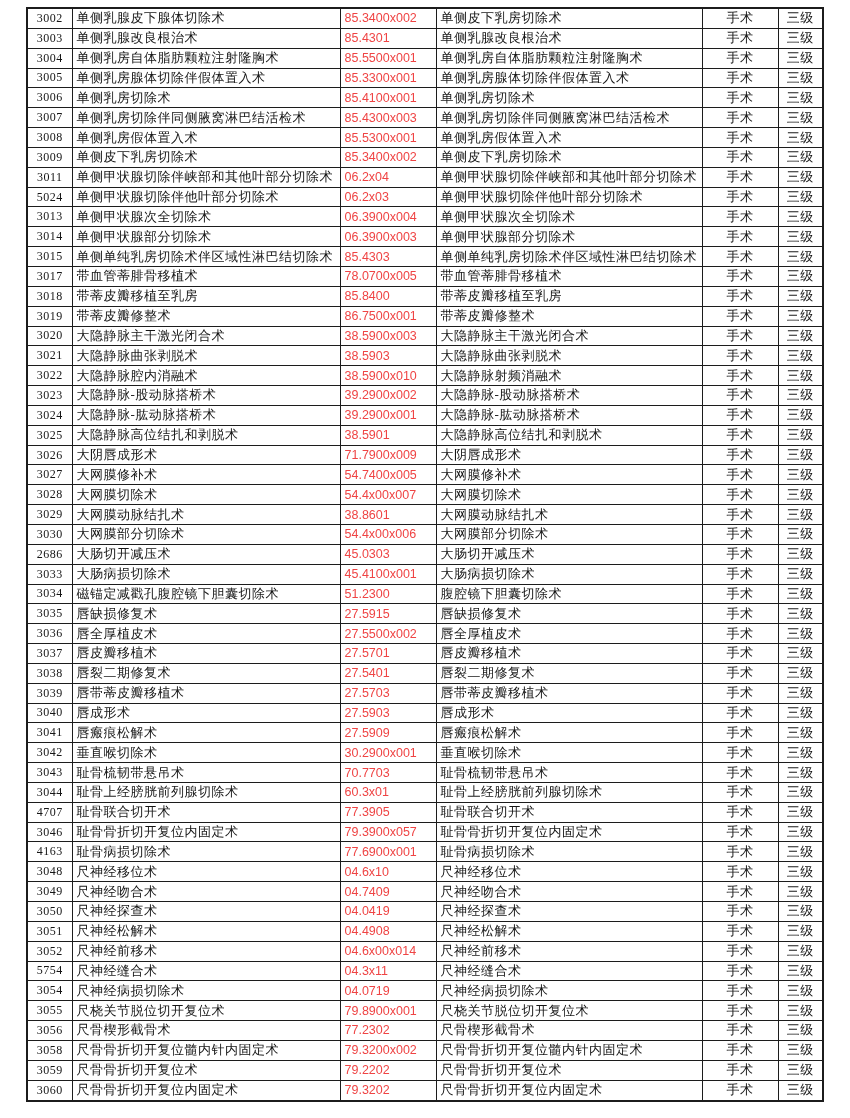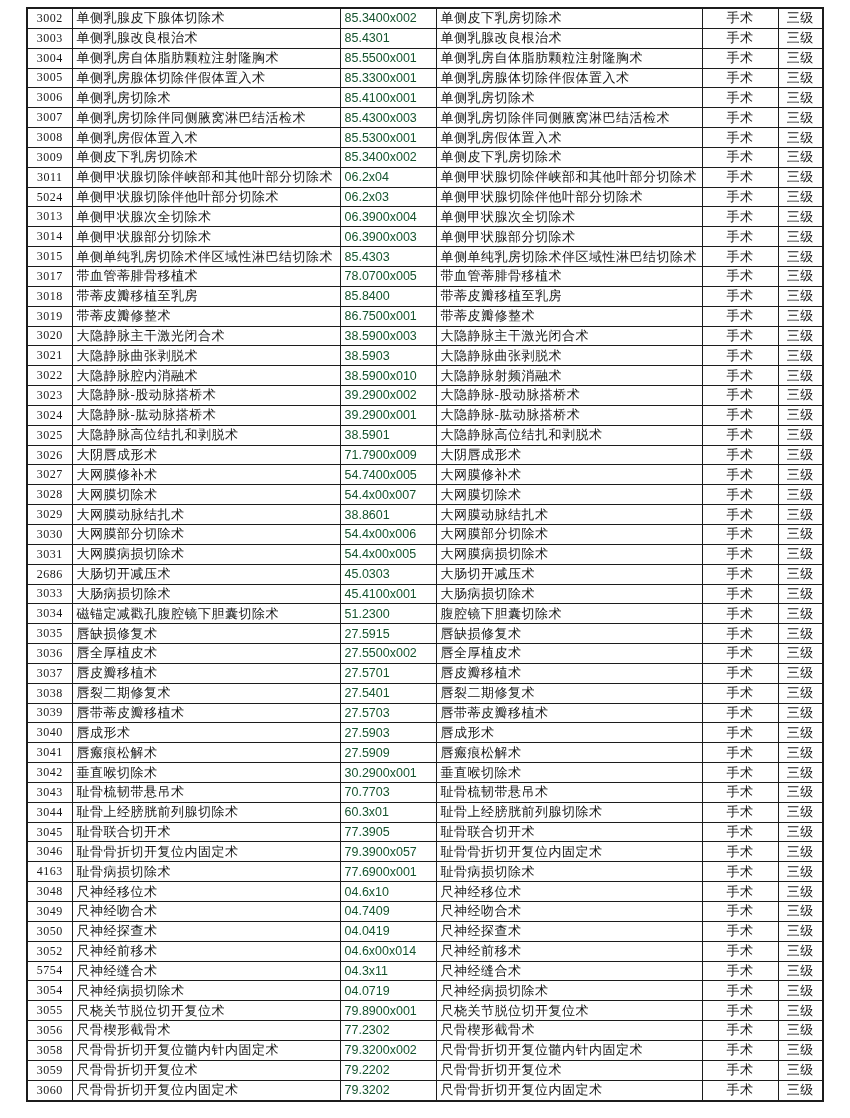--- a/index.html
+++ b/index.html
@@ -49,21 +49,21 @@
   }
   td.c-name, td.c-name2 {
     font-family: "Liberation Serif", "DejaVu Serif", serif;
     font-size: 13px;
     letter-spacing: 0.5px;
     padding-left: 6px;
   }
   td.c-code {
     font-family: "Liberation Sans", "DejaVu Sans", sans-serif;
     font-size: 12.5px;
-    color: #14532d;
+    color: #ef4444;
     padding-left: 6px;
   }
   td.c-cat, td.c-level {
     text-align: center;
     font-family: "Liberation Serif", "DejaVu Serif", serif;
     font-size: 13px;
     letter-spacing: 0.5px;
   }
 </style>
 </head>
@@ -318,28 +318,20 @@
 
   <tr>
     <td class="c-no">3030</td>
     <td class="c-name">大网膜部分切除术</td>
     <td class="c-code">54.4x00x006</td>
     <td class="c-name2">大网膜部分切除术</td>
     <td class="c-cat">手术</td>
     <td class="c-level">三级</td>
   </tr>
 
-  <tr>
-    <td class="c-no">3031</td>
-    <td class="c-name">大网膜病损切除术</td>
-    <td class="c-code">54.4x00x005</td>
-    <td class="c-name2">大网膜病损切除术</td>
-    <td class="c-cat">手术</td>
-    <td class="c-level">三级</td>
-  </tr>
 
   <tr>
     <td class="c-no">2686</td>
     <td class="c-name">大肠切开减压术</td>
     <td class="c-code">45.0303</td>
     <td class="c-name2">大肠切开减压术</td>
     <td class="c-cat">手术</td>
     <td class="c-level">三级</td>
   </tr>
 
@@ -445,21 +437,21 @@
   <tr>
     <td class="c-no">3044</td>
     <td class="c-name">耻骨上经膀胱前列腺切除术</td>
     <td class="c-code">60.3x01</td>
     <td class="c-name2">耻骨上经膀胱前列腺切除术</td>
     <td class="c-cat">手术</td>
     <td class="c-level">三级</td>
   </tr>
 
   <tr>
-    <td class="c-no">3045</td>
+    <td class="c-no">4707</td>
     <td class="c-name">耻骨联合切开术</td>
     <td class="c-code">77.3905</td>
     <td class="c-name2">耻骨联合切开术</td>
     <td class="c-cat">手术</td>
     <td class="c-level">三级</td>
   </tr>
 
   <tr>
     <td class="c-no">3046</td>
     <td class="c-name">耻骨骨折切开复位内固定术</td>
@@ -498,20 +490,28 @@
 
   <tr>
     <td class="c-no">3050</td>
     <td class="c-name">尺神经探查术</td>
     <td class="c-code">04.0419</td>
     <td class="c-name2">尺神经探查术</td>
     <td class="c-cat">手术</td>
     <td class="c-level">三级</td>
   </tr>
 
+  <tr>
+    <td class="c-no">3051</td>
+    <td class="c-name">尺神经松解术</td>
+    <td class="c-code">04.4908</td>
+    <td class="c-name2">尺神经松解术</td>
+    <td class="c-cat">手术</td>
+    <td class="c-level">三级</td>
+  </tr>
 
   <tr>
     <td class="c-no">3052</td>
     <td class="c-name">尺神经前移术</td>
     <td class="c-code">04.6x00x014</td>
     <td class="c-name2">尺神经前移术</td>
     <td class="c-cat">手术</td>
     <td class="c-level">三级</td>
   </tr>
 

